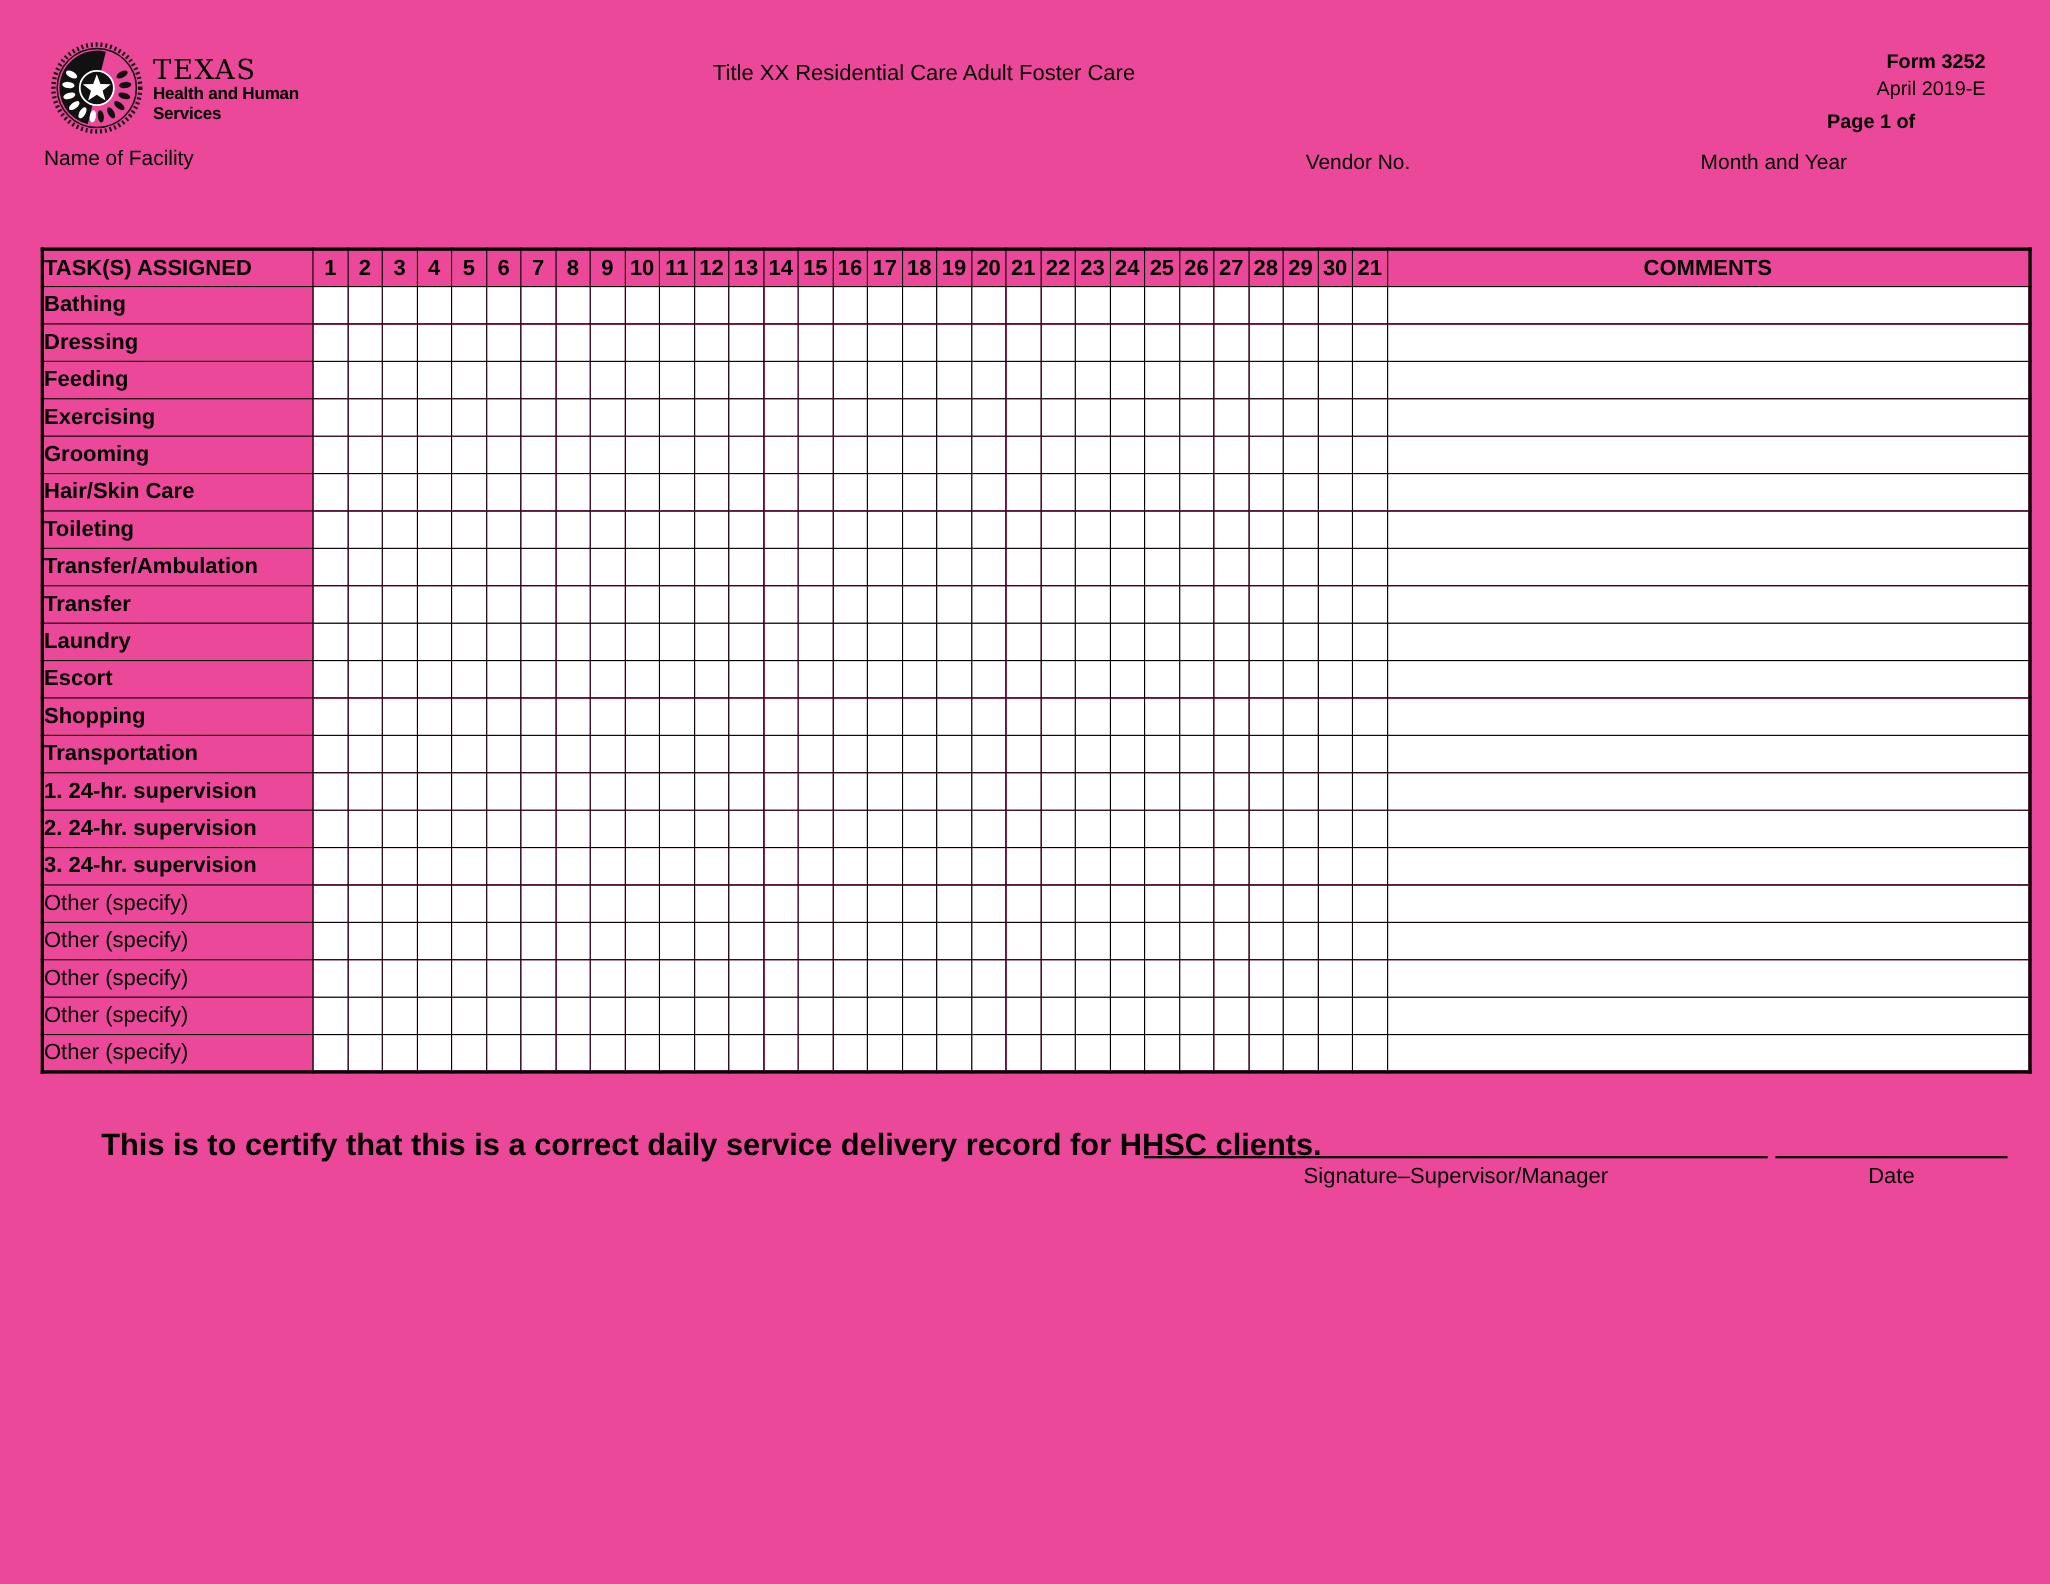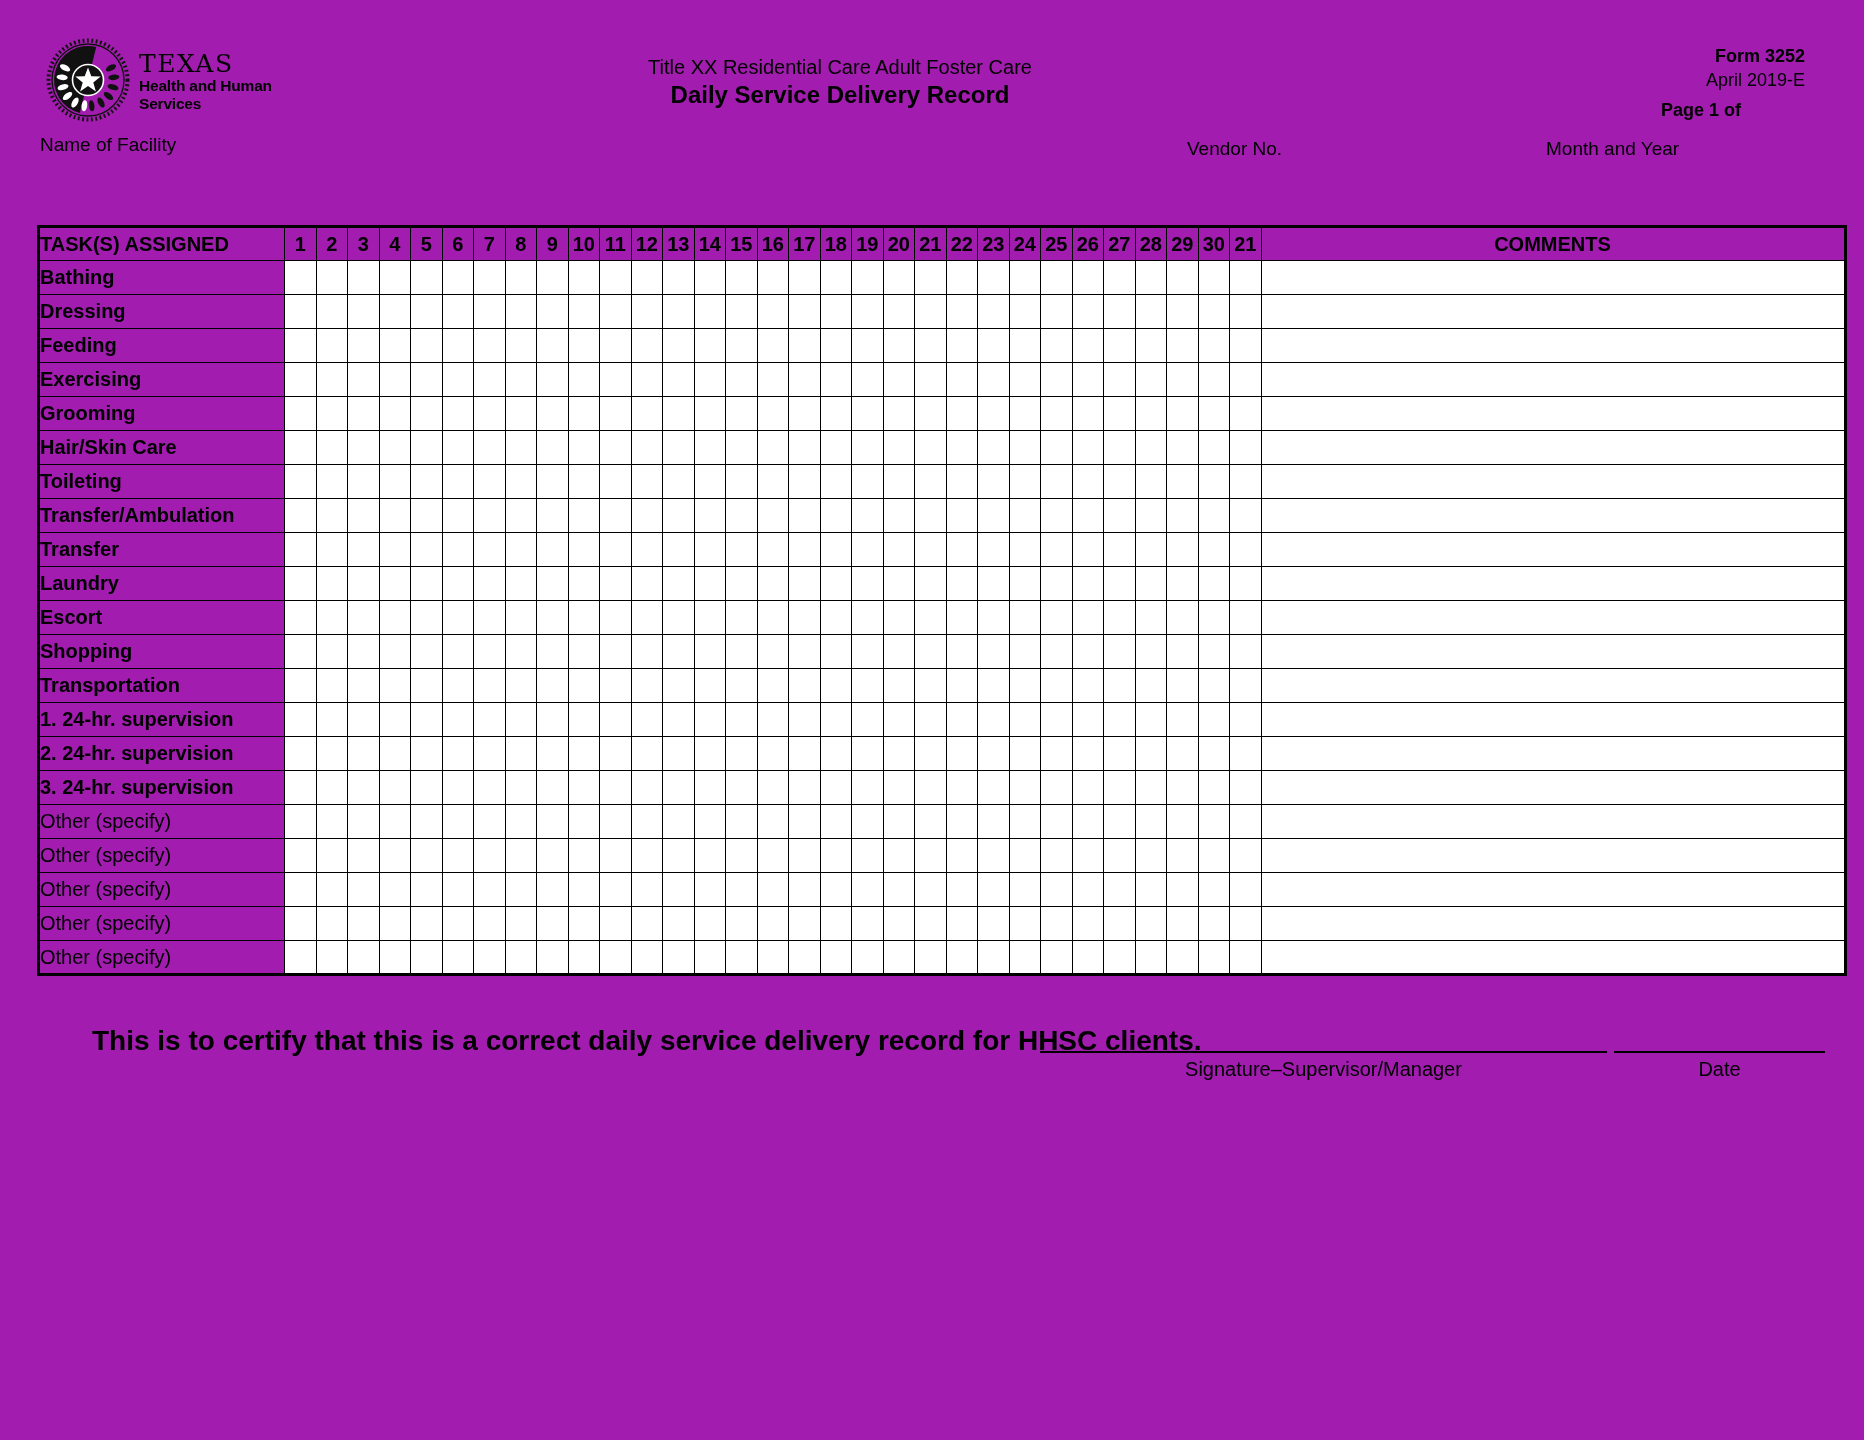--- a/index.html
+++ b/index.html
@@ -1,18 +1,18 @@
 <!DOCTYPE html>
 <html><head>
 <meta charset="utf-8">
 <style>
   * { margin:0; padding:0; box-sizing:border-box; }
   html, body { background:#ffffff; }
   .page {
-    position:relative; width:1864px; height:1440px; background:#a21caf;
+    position:relative; width:1864px; height:1440px; background:#ec4899;
     color:#000; font-family:"Liberation Sans", sans-serif; overflow:hidden;
   }
 
   
   .logo-block { position:absolute; left:46px; top:38px; display:flex; }
   .seal { width:84px; height:84px; }
   .logo-text { margin-left:9px; padding-top:13px; }
   .logo-texas { font-family:"DejaVu Serif", serif; font-size:25px; line-height:26px; letter-spacing:1.5px; }
   .logo-sub { font-size:15.5px; font-weight:bold; line-height:17.5px; letter-spacing:-0.2px; }
 
@@ -77,21 +77,20 @@
     </svg>
     <div class="logo-text">
       <div class="logo-texas">TEXAS</div>
       <div class="logo-sub">Health and Human</div>
       <div class="logo-sub">Services</div>
     </div>
   </div>
 
   <div class="title-block">
     <div class="title1">Title XX Residential Care Adult Foster Care</div>
-    <div class="title2">Daily Service Delivery Record</div>
   </div>
 
   <div class="form-info">
     <div class="form-number">Form 3252</div>
     <div class="form-revision">April 2019-E</div>
     <div class="page-label">Page 1 of</div>
   </div>
 
   <div class="field-label facility-label">Name of Facility</div>
   <div class="field-label vendor-label">Vendor No.</div>

